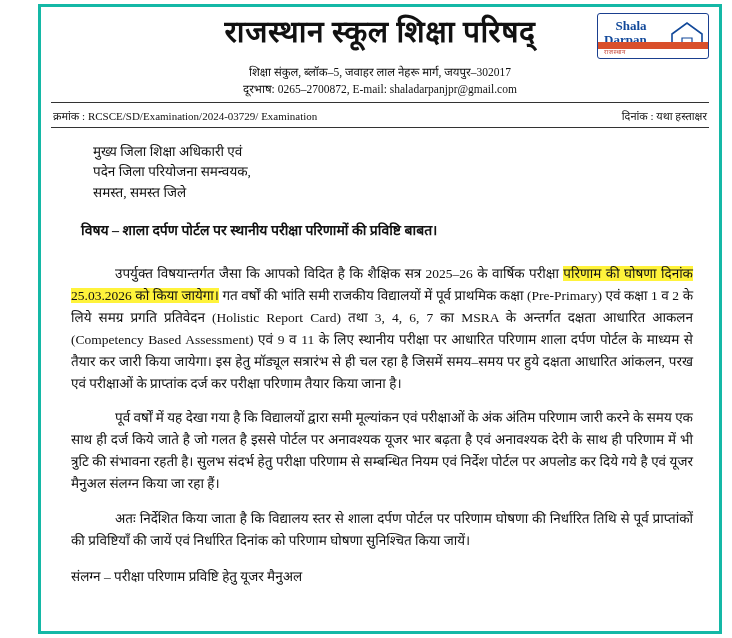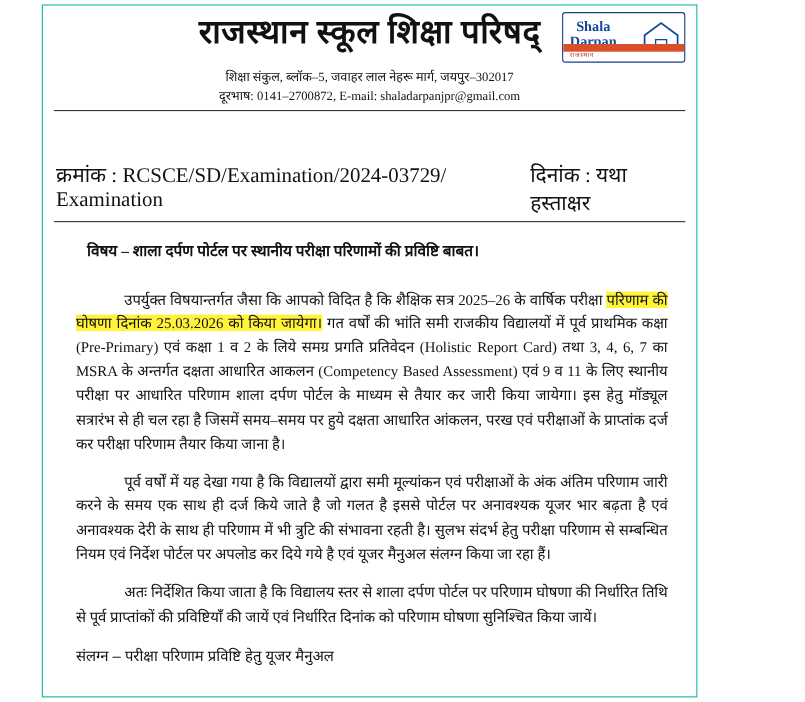--- a/index.html
+++ b/index.html
@@ -15,23 +15,23 @@
     width: 732px;
     height: 638px;
     background: #ffffff;
     box-sizing: border-box;
     overflow: hidden;
   }
   .sheet {
     position: absolute;
     left: 38px;
     top: 4px;
-    width: 596px;
+    width: 684px;
     height: 630px;
-    border: 1px solid #14b8a6;
+    border: 3px solid #14b8a6;
     box-sizing: border-box;
     background: #fff;
   }
   
   .header {
     position: relative;
     padding-top: 8px;
     text-align: center;
   }
   .org-title {
@@ -65,21 +65,21 @@
   }
   .logo-text {
     position: absolute;
     left: 6px;
     top: 5px;
     font-family: "Liberation Serif", serif;
     font-size: 13px;
     font-weight: bold;
     color: #12499a;
     line-height: 1.1;
-    text-align: center;
+    text-align: right;
   }
   .logo-sub {
     position: absolute;
     left: 6px;
     bottom: 2px;
     font-size: 6px;
     color: #c0392b;
     letter-spacing: 0.5px;
   }
   .logo-house {
@@ -101,24 +101,23 @@
     border: 0;
     border-top: 1px solid #333;
     margin: 6px 10px 0 10px;
   }
   
   .ref-row {
     display: flex;
     justify-content: space-between;
     align-items: baseline;
     font-family: "Liberation Serif", serif;
-    font-size: 19px;
+    font-size: 11px;
     color: #111;
     padding: 5px 12px 4px 12px;
-    margin-top: 39px;
   }
   .hr-thin {
     border: 0;
     border-top: 1px solid #333;
     margin: 0 10px;
   }
   
   .addressee {
     font-family: "Liberation Serif", serif;
     font-size: 13.5px;
@@ -148,36 +147,36 @@
     text-justify: inter-word;
     margin: 12px 0 13px 0;
   }
   .para.indent {
     text-indent: 44px;
   }
   .hl {
     background: #fff33b;
   }
   .closing {
-    font-family: Liberation Sans, sans-serif;
+    font-family: Liberation Serif, serif;
     font-size: 13.5px;
     color: #111;
     padding: 2px 0 0 30px;
   }
 </style>
 </head>
 <body>
 
 <div class="page">
   <div class="sheet">
 
     <div class="header">
       <div class="org-title">राजस्थान स्कूल शिक्षा परिषद्</div>
       <div class="org-addr1">शिक्षा संकुल, ब्लॉक–5, जवाहर लाल नेहरू मार्ग, जयपुर–302017</div>
-      <div class="org-addr2">दूरभाष: 0141–2700872, E-mail: shaladarpanjpr@gmail.com</div>
+      <div class="org-addr2">दूरभाष: 0265–2700872, E-mail: shaladarpanjpr@gmail.com</div>
 
       <div class="logo">
         <div class="logo-text">
           <span>Shala</span><br>
           <span>Darpan</span>
         </div>
         <svg class="logo-house" viewBox="0 0 34 30">
           <path d="M2 14 L17 3 L32 14 L32 26 L2 26 Z" fill="none" stroke="#12499a" stroke-width="1.6"></path>
           <path d="M12 26 L12 18 L22 18 L22 26" fill="none" stroke="#12499a" stroke-width="1.2"></path>
         </svg>
@@ -193,20 +192,25 @@
         <span>क्रमांक :</span>
         <span>RCSCE/SD/Examination/2024-03729/ Examination</span>
       </div>
       <div>
         <span>दिनांक :</span>
         <span>यथा हस्ताक्षर</span>
       </div>
     </div>
     <hr class="hr-thin">
 
+    <div class="addressee">
+      <div>मुख्य जिला शिक्षा अधिकारी एवं</div>
+      <div>पदेन जिला परियोजना समन्वयक,</div>
+      <div>समस्त, समस्त जिले</div>
+    </div>
 
     <div class="subject">विषय – शाला दर्पण पोर्टल पर स्थानीय परीक्षा परिणामों की प्रविष्टि बाबत।</div>
 
     <div class="body-wrap">
       <p class="para indent" id="para-1"><span>उपर्युक्त विषयान्तर्गत जैसा कि आपको विदित है कि शैक्षिक सत्र 2025–26 के वार्षिक परीक्षा </span><span class="hl">परिणाम की घोषणा दिनांक 25.03.2026 को किया जायेगा।</span><span> गत वर्षों की भांति समी राजकीय विद्यालयों में पूर्व प्राथमिक कक्षा (Pre-Primary) एवं कक्षा 1 व 2 के लिये समग्र प्रगति प्रतिवेदन (Holistic Report Card) तथा 3, 4, 6, 7 का MSRA के अन्तर्गत दक्षता आधारित आकलन (Competency Based Assessment) एवं 9 व 11 के लिए स्थानीय परीक्षा पर आधारित परिणाम शाला दर्पण पोर्टल के माध्यम से तैयार कर जारी किया जायेगा। इस हेतु मॉड्यूल सत्रारंभ से ही चल रहा है जिसमें समय–समय पर हुये दक्षता आधारित आंकलन, परख एवं परीक्षाओं के प्राप्तांक दर्ज कर परीक्षा परिणाम तैयार किया जाना है।</span></p>
       <p class="para indent" id="para-2"><span>पूर्व वर्षों में यह देखा गया है कि विद्यालयों द्वारा समी मूल्यांकन एवं परीक्षाओं के अंक अंतिम परिणाम जारी करने के समय एक साथ ही दर्ज किये जाते है जो गलत है इससे पोर्टल पर अनावश्यक यूजर भार बढ़ता है एवं अनावश्यक देरी के साथ ही परिणाम में भी त्रुटि की संभावना रहती है। सुलभ संदर्भ हेतु परीक्षा परिणाम से सम्बन्धित नियम एवं निर्देश पोर्टल पर अपलोड कर दिये गये है एवं यूजर मैनुअल संलग्न किया जा रहा हैं।</span></p>
       <p class="para indent" id="para-3"><span>अतः निर्देशित किया जाता है कि विद्यालय स्तर से शाला दर्पण पोर्टल पर परिणाम घोषणा की निर्धारित तिथि से पूर्व प्राप्तांकों की प्रविष्टियाँ की जायें एवं निर्धारित दिनांक को परिणाम घोषणा सुनिश्चित किया जायें।</span></p>
     </div>
 
     <div class="closing">संलग्न – परीक्षा परिणाम प्रविष्टि हेतु यूजर मैनुअल</div>

